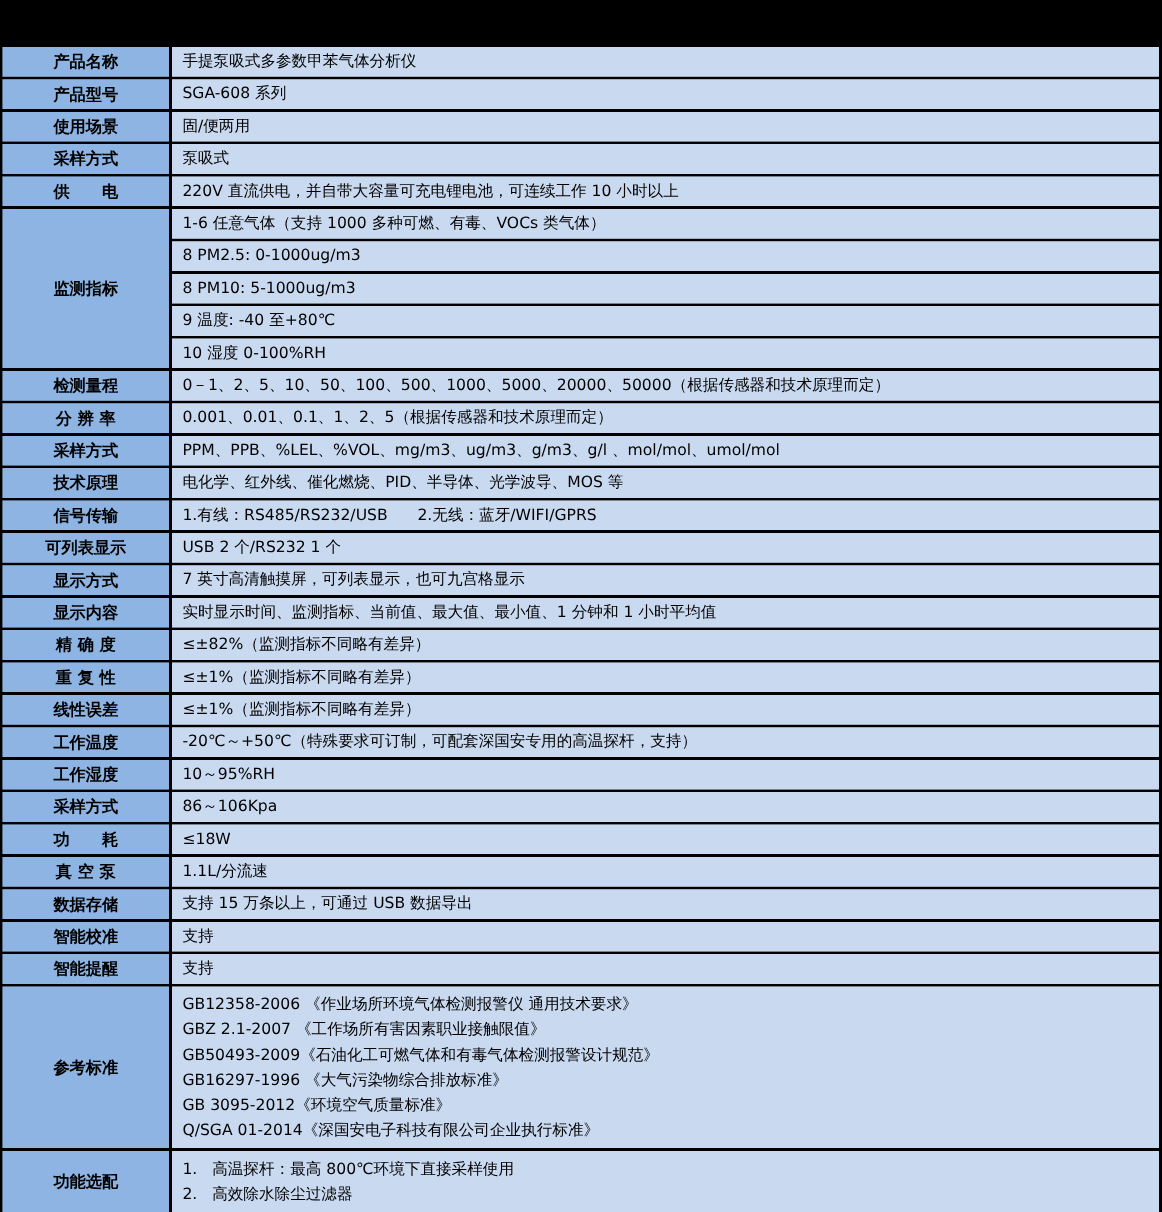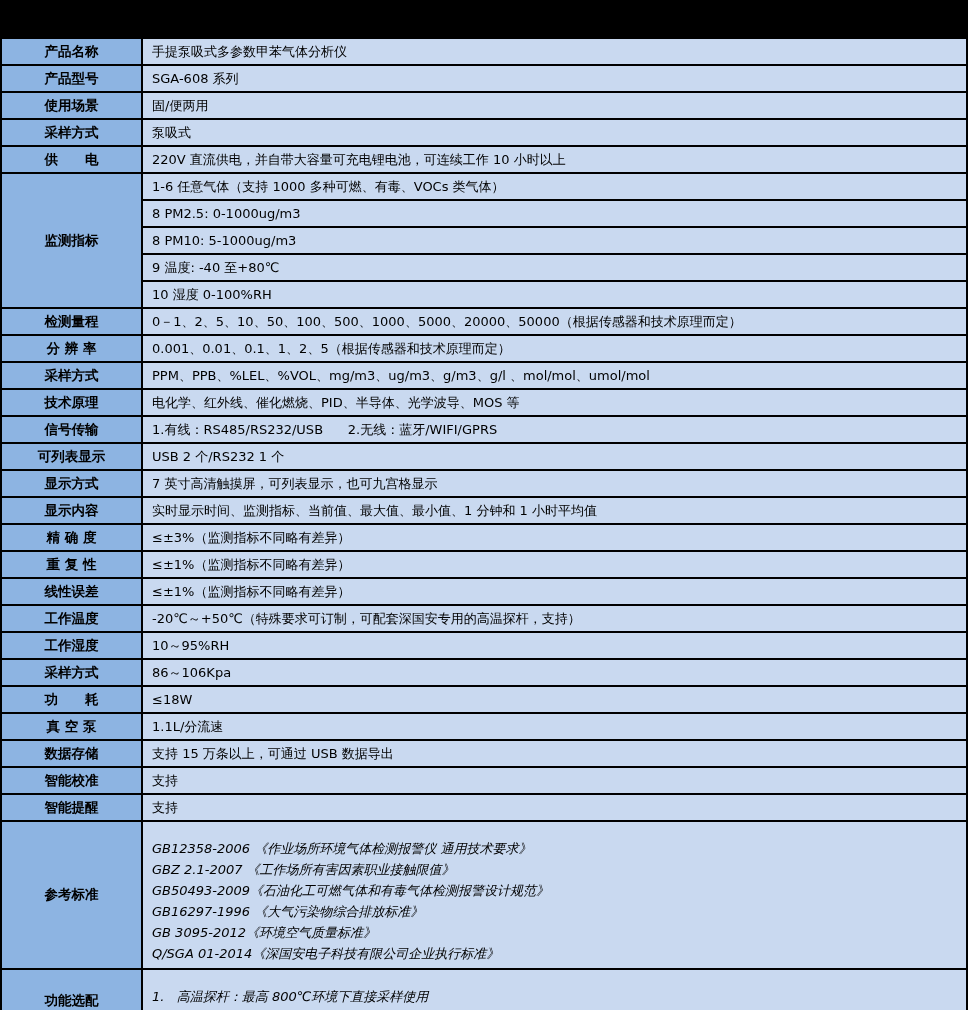--- a/index.html
+++ b/index.html
@@ -36,23 +36,22 @@
   td.value-cell {
     background: #C9D9F0;
     text-align: left;
     font-size: 13px;
     padding: 2px 9px;
     white-space: pre-wrap;
     line-height: 1.35;
   }
   td.value-cell.merged {
     line-height: 21px;
-    padding-top: 16px;
+    padding-top: 5px;
     padding-bottom: 4px;
-    font-style: italic;
   }
   tr.single-row { height: 27px; }
   tr.sub-row { height: 27px; }
   tr.merged-row-6 { height: 129px; }
   tr.merged-row-2 { height: 42px; }
 </style>
 </head>
 <body>
 
 <div class="page">
@@ -125,21 +124,21 @@
         <tr class="single-row">
           <td class="label-cell">显示方式</td>
           <td class="value-cell">7 英寸高清触摸屏，可列表显示，也可九宫格显示</td>
         </tr>
         <tr class="single-row">
           <td class="label-cell">显示内容</td>
           <td class="value-cell">实时显示时间、监测指标、当前值、最大值、最小值、1 分钟和 1 小时平均值</td>
         </tr>
         <tr class="single-row">
           <td class="label-cell">精 确 度</td>
-          <td class="value-cell">≤±3%（监测指标不同略有差异）</td>
+          <td class="value-cell">≤±82%（监测指标不同略有差异）</td>
         </tr>
         <tr class="single-row">
           <td class="label-cell">重 复 性</td>
           <td class="value-cell">≤±1%（监测指标不同略有差异）</td>
         </tr>
         <tr class="single-row">
           <td class="label-cell">线性误差</td>
           <td class="value-cell">≤±1%（监测指标不同略有差异）</td>
         </tr>
         <tr class="single-row">

